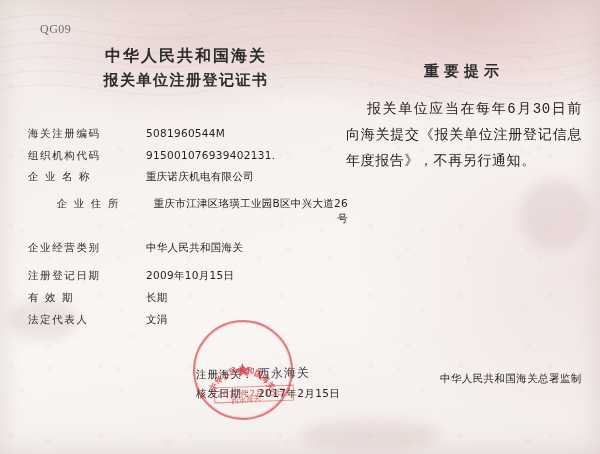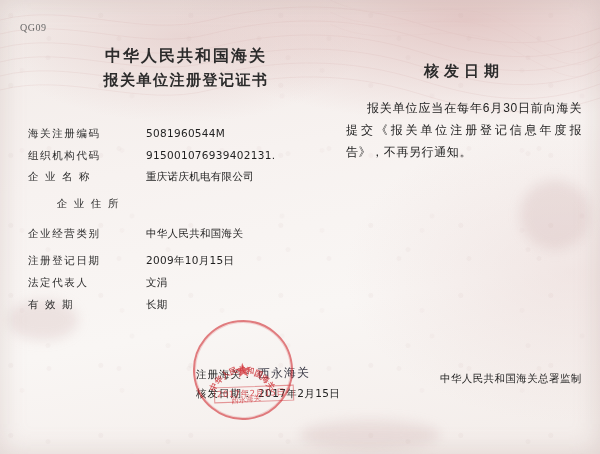--- a/index.html
+++ b/index.html
@@ -53,22 +53,22 @@
 
   .edge-shadow {
     position: absolute;
     inset: 0;
     box-shadow: inset 0 0 26px rgba(170,140,138,0.28);
     pointer-events: none;
   }
 
   .corner-code {
     position: absolute;
-    left: 20px; top: 22px;
-    font-size: 10px;
+    left: 40px; top: 22px;
+    font-size: 12px;
     color: #6a6a6a;
     letter-spacing: .5px;
     font-family: "Liberation Serif", serif;
   }
 
   
   .left-col {
     position: absolute;
     left: 22px; top: 44px;
     width: 320px;
@@ -128,22 +128,22 @@
   .notice-title {
     text-align: center;
     font-family: "DejaVu Sans", sans-serif;
     font-weight: bold;
     font-size: 15px;
     letter-spacing: 5px;
     color: #2b2b2b;
     margin-bottom: 16px;
   }
   .notice-body {
-    font-family: Liberation Sans, sans-serif;
-    font-size: 12px;
+    font-family: Liberation Mono, monospace;
+    font-size: 14px;
     line-height: 1.85;
     color: #242424;
     text-align: justify;
     letter-spacing: .6px;
     text-indent: 21px;
   }
 
   .issuer {
     position: absolute;
     left: 440px; top: 372px;
@@ -295,42 +295,43 @@
       <div class="field-row">
         <div class="field-label">组织机构代码</div>
         <div class="field-value">915001076939402131.</div>
       </div>
       <div class="field-row gap">
         <div class="field-label">企 业 名 称</div>
         <div class="field-value">重庆诺庆机电有限公司</div>
       </div>
       <div class="field-row tall2">
         <div class="field-label">企 业 住 所</div>
+        <div class="field-value">重庆市江津区珞璜工业园B区中兴大道26号</div>
       </div>
       <div class="field-row tall">
         <div class="field-label">企业经营类别</div>
         <div class="field-value">中华人民共和国海关</div>
       </div>
       <div class="field-row">
         <div class="field-label">注册登记日期</div>
         <div class="field-value">2009年10月15日</div>
       </div>
       <div class="field-row">
+        <div class="field-label">有 效 期</div>
+        <div class="field-value">长期</div>
+      </div>
+      <div class="field-row">
         <div class="field-label">法定代表人</div>
         <div class="field-value">文涓</div>
       </div>
-      <div class="field-row">
-        <div class="field-label">有 效 期</div>
-        <div class="field-value">长期</div>
-      </div>
     </div>
   </div>
 
   <div class="right-col">
-    <div class="notice-title">核发日期</div>
+    <div class="notice-title">重要提示</div>
     <div class="notice-body">报关单位应当在每年6月30日前向海关提交《报关单位注册登记信息年度报告》，不再另行通知。</div>
   </div>
 
   <div class="sign-block">
     <div class="sign-row">
       <div class="sign-label">注册海关：</div>
       <div class="sign-value handwriting">西永海关</div>
     </div>
     <div class="sign-row">
       <div class="sign-label">核发日期：</div>

